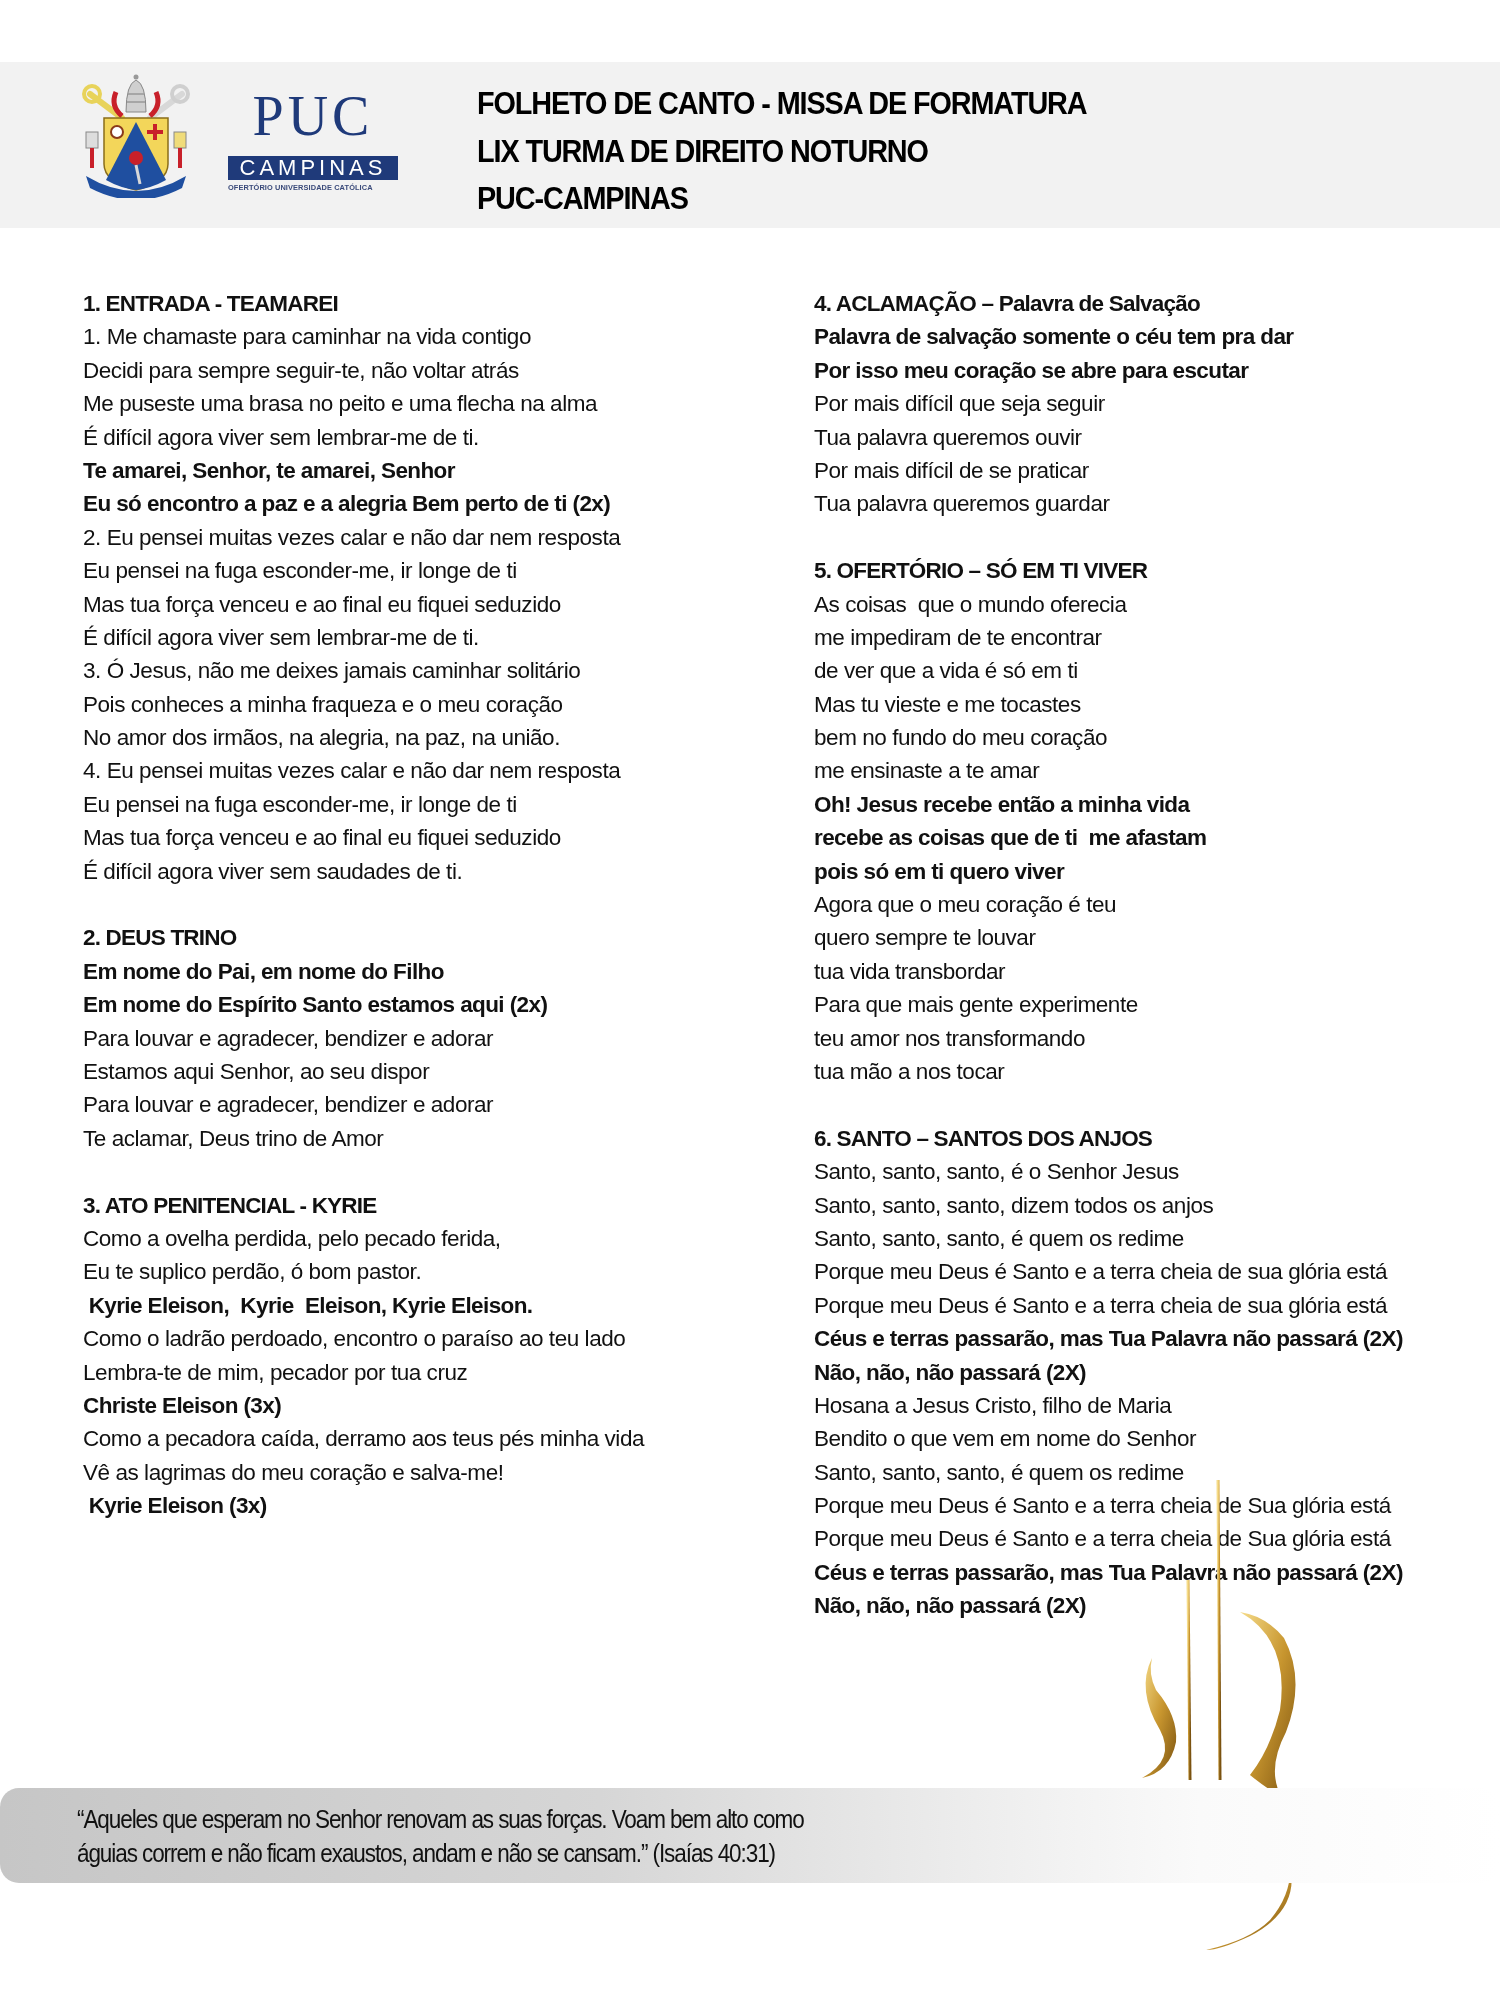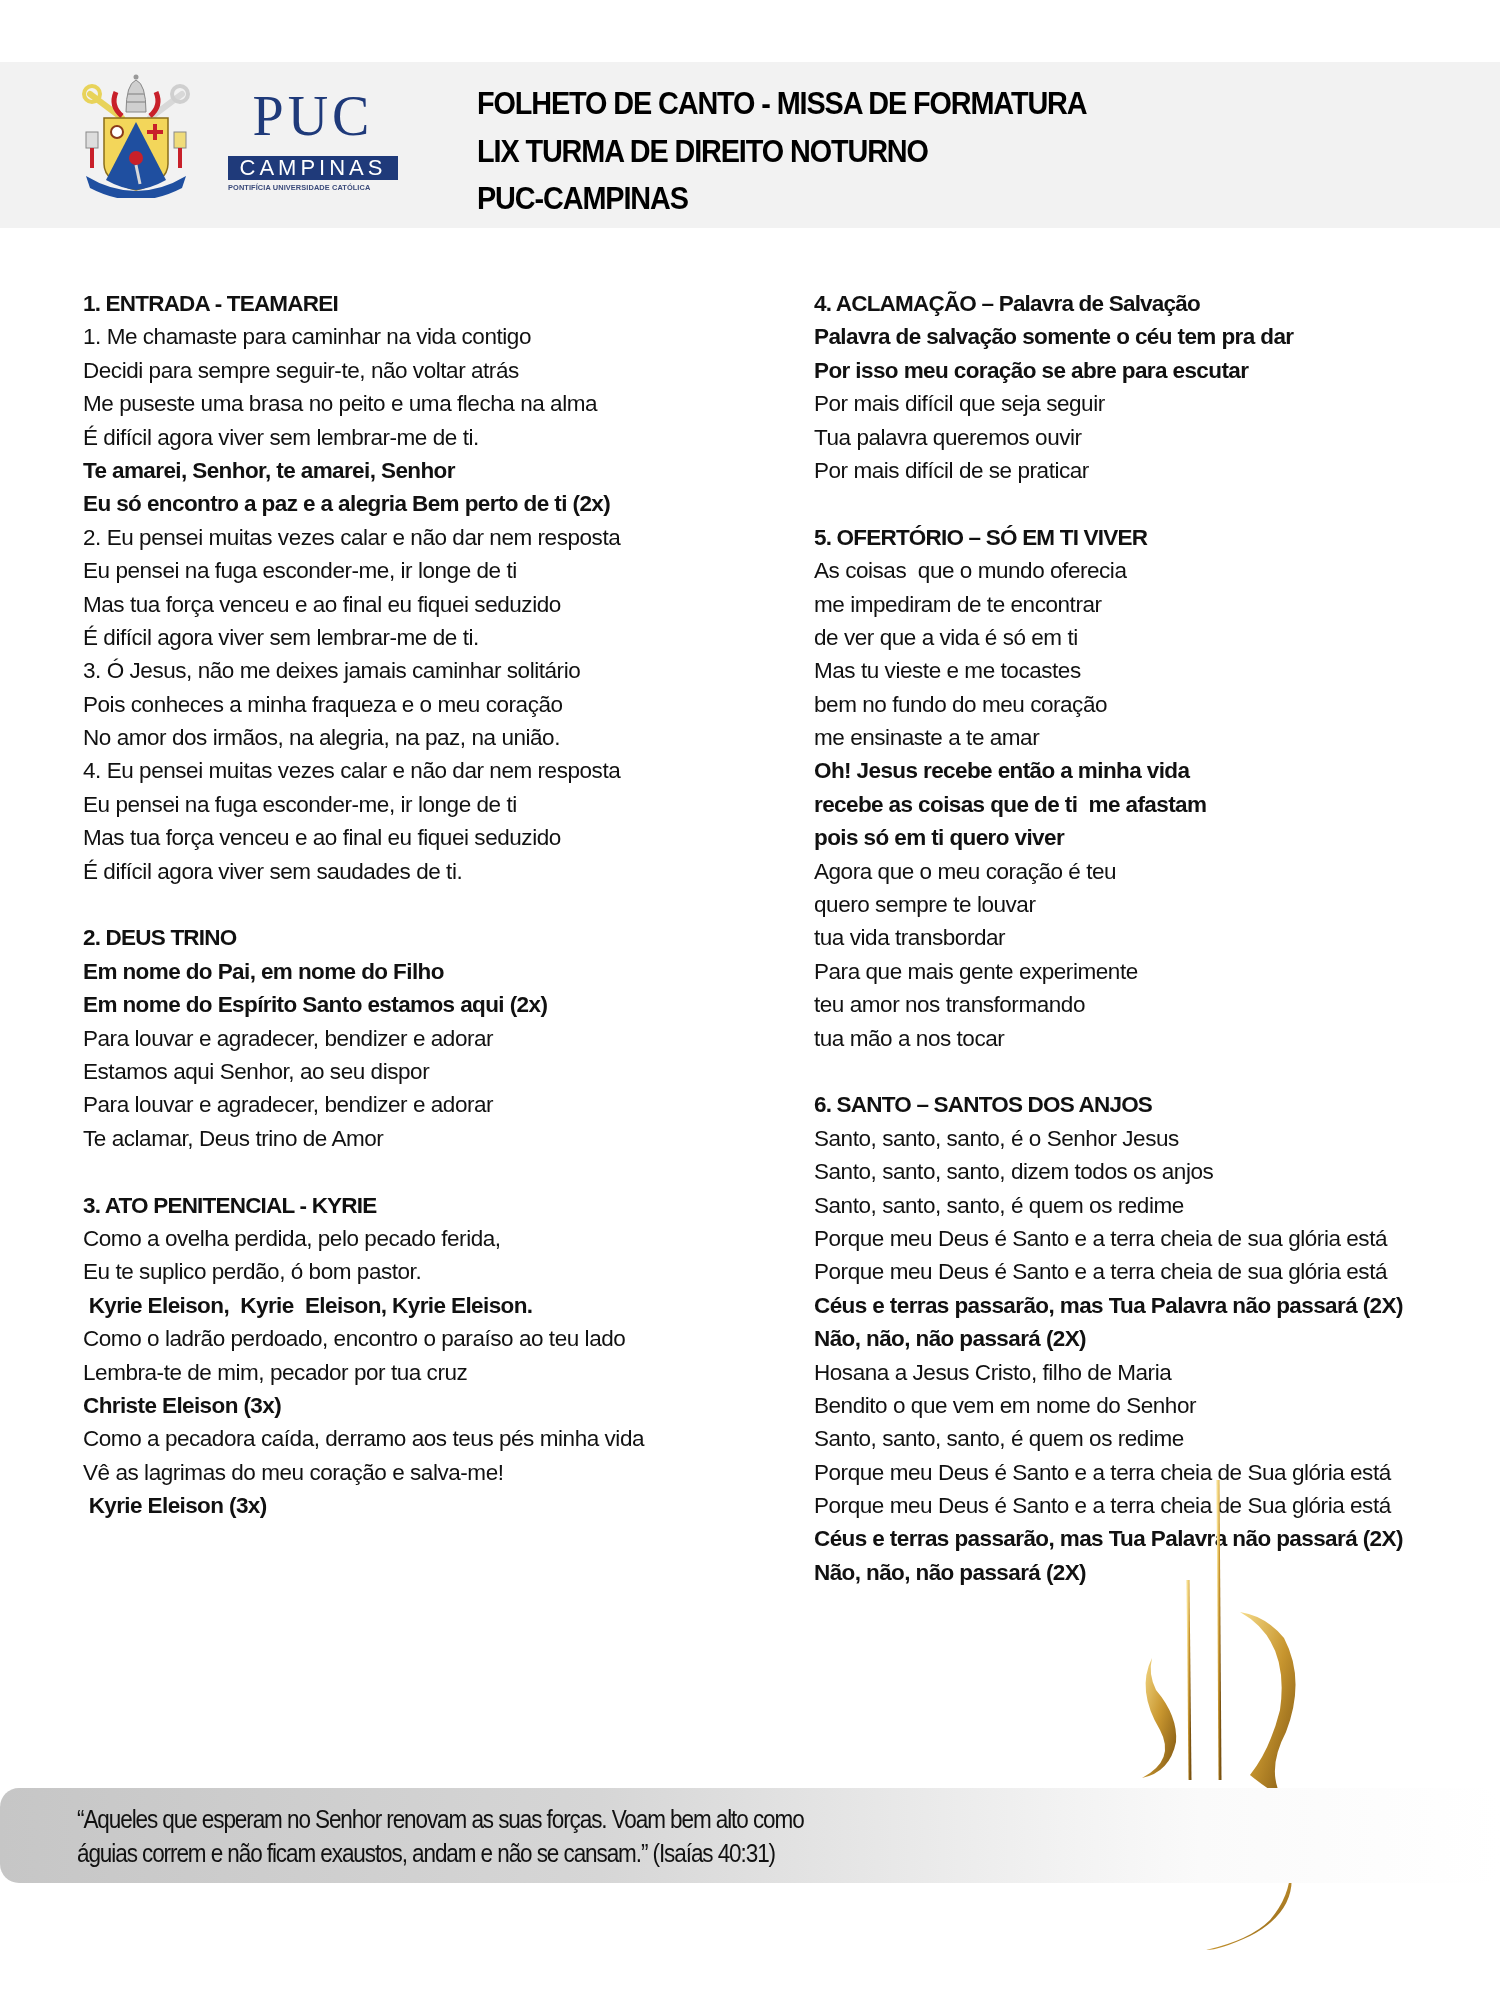--- a/index.html
+++ b/index.html
@@ -56,21 +56,21 @@
       <path d="M10 76 V96" stroke="#c8202a" stroke-width="4"></path>
       <rect x="92" y="60" width="12" height="16" fill="#f0dc7a" stroke="#888"></rect>
       <path d="M98 76 V96" stroke="#c8202a" stroke-width="4"></path>
 
       <path d="M4 104 Q54 134 104 104 L100 116 Q54 140 8 116 Z" fill="#1f4fa0"></path>
     </svg>
   </div>
   <div class="puc-logo">
     <div class="puc-letters">PUC</div>
     <div class="puc-bar">CAMPINAS</div>
-    <div class="puc-sub">PONTIFÍCIA UNIVERSIDADE CATÓLICA</div>
+    <div class="puc-sub">OFERTÓRIO UNIVERSIDADE CATÓLICA</div>
   </div>
   <div class="title">
     <div class="title-line">FOLHETO DE CANTO - MISSA DE FORMATURA</div>
     <div class="title-line">LIX TURMA DE DIREITO NOTURNO</div>
     <div class="title-line">PUC-CAMPINAS</div>
   </div>
 </div>
 
 <div class="col col-left" id="col-left">
     <div>
@@ -119,20 +119,21 @@
   </div>
 
 <div class="col col-right" id="col-right">
     <div>
       <div class="line h">4. ACLAMAÇÃO – Palavra de Salvação</div>
       <div class="line b">Palavra de salvação somente o céu tem pra dar</div>
       <div class="line b">Por isso meu coração se abre para escutar</div>
       <div class="line">Por mais difícil que seja seguir</div>
       <div class="line">Tua palavra queremos ouvir</div>
       <div class="line">Por mais difícil de se praticar</div>
+      <div class="line">Tua palavra queremos guardar</div>
     </div>
     <div class="blank"></div>
     <div>
       <div class="line h">5. OFERTÓRIO – SÓ EM TI VIVER</div>
       <div class="line">As coisas  que o mundo oferecia</div>
       <div class="line">me impediram de te encontrar</div>
       <div class="line">de ver que a vida é só em ti</div>
       <div class="line">Mas tu vieste e me tocastes</div>
       <div class="line">bem no fundo do meu coração</div>
       <div class="line">me ensinaste a te amar</div>

